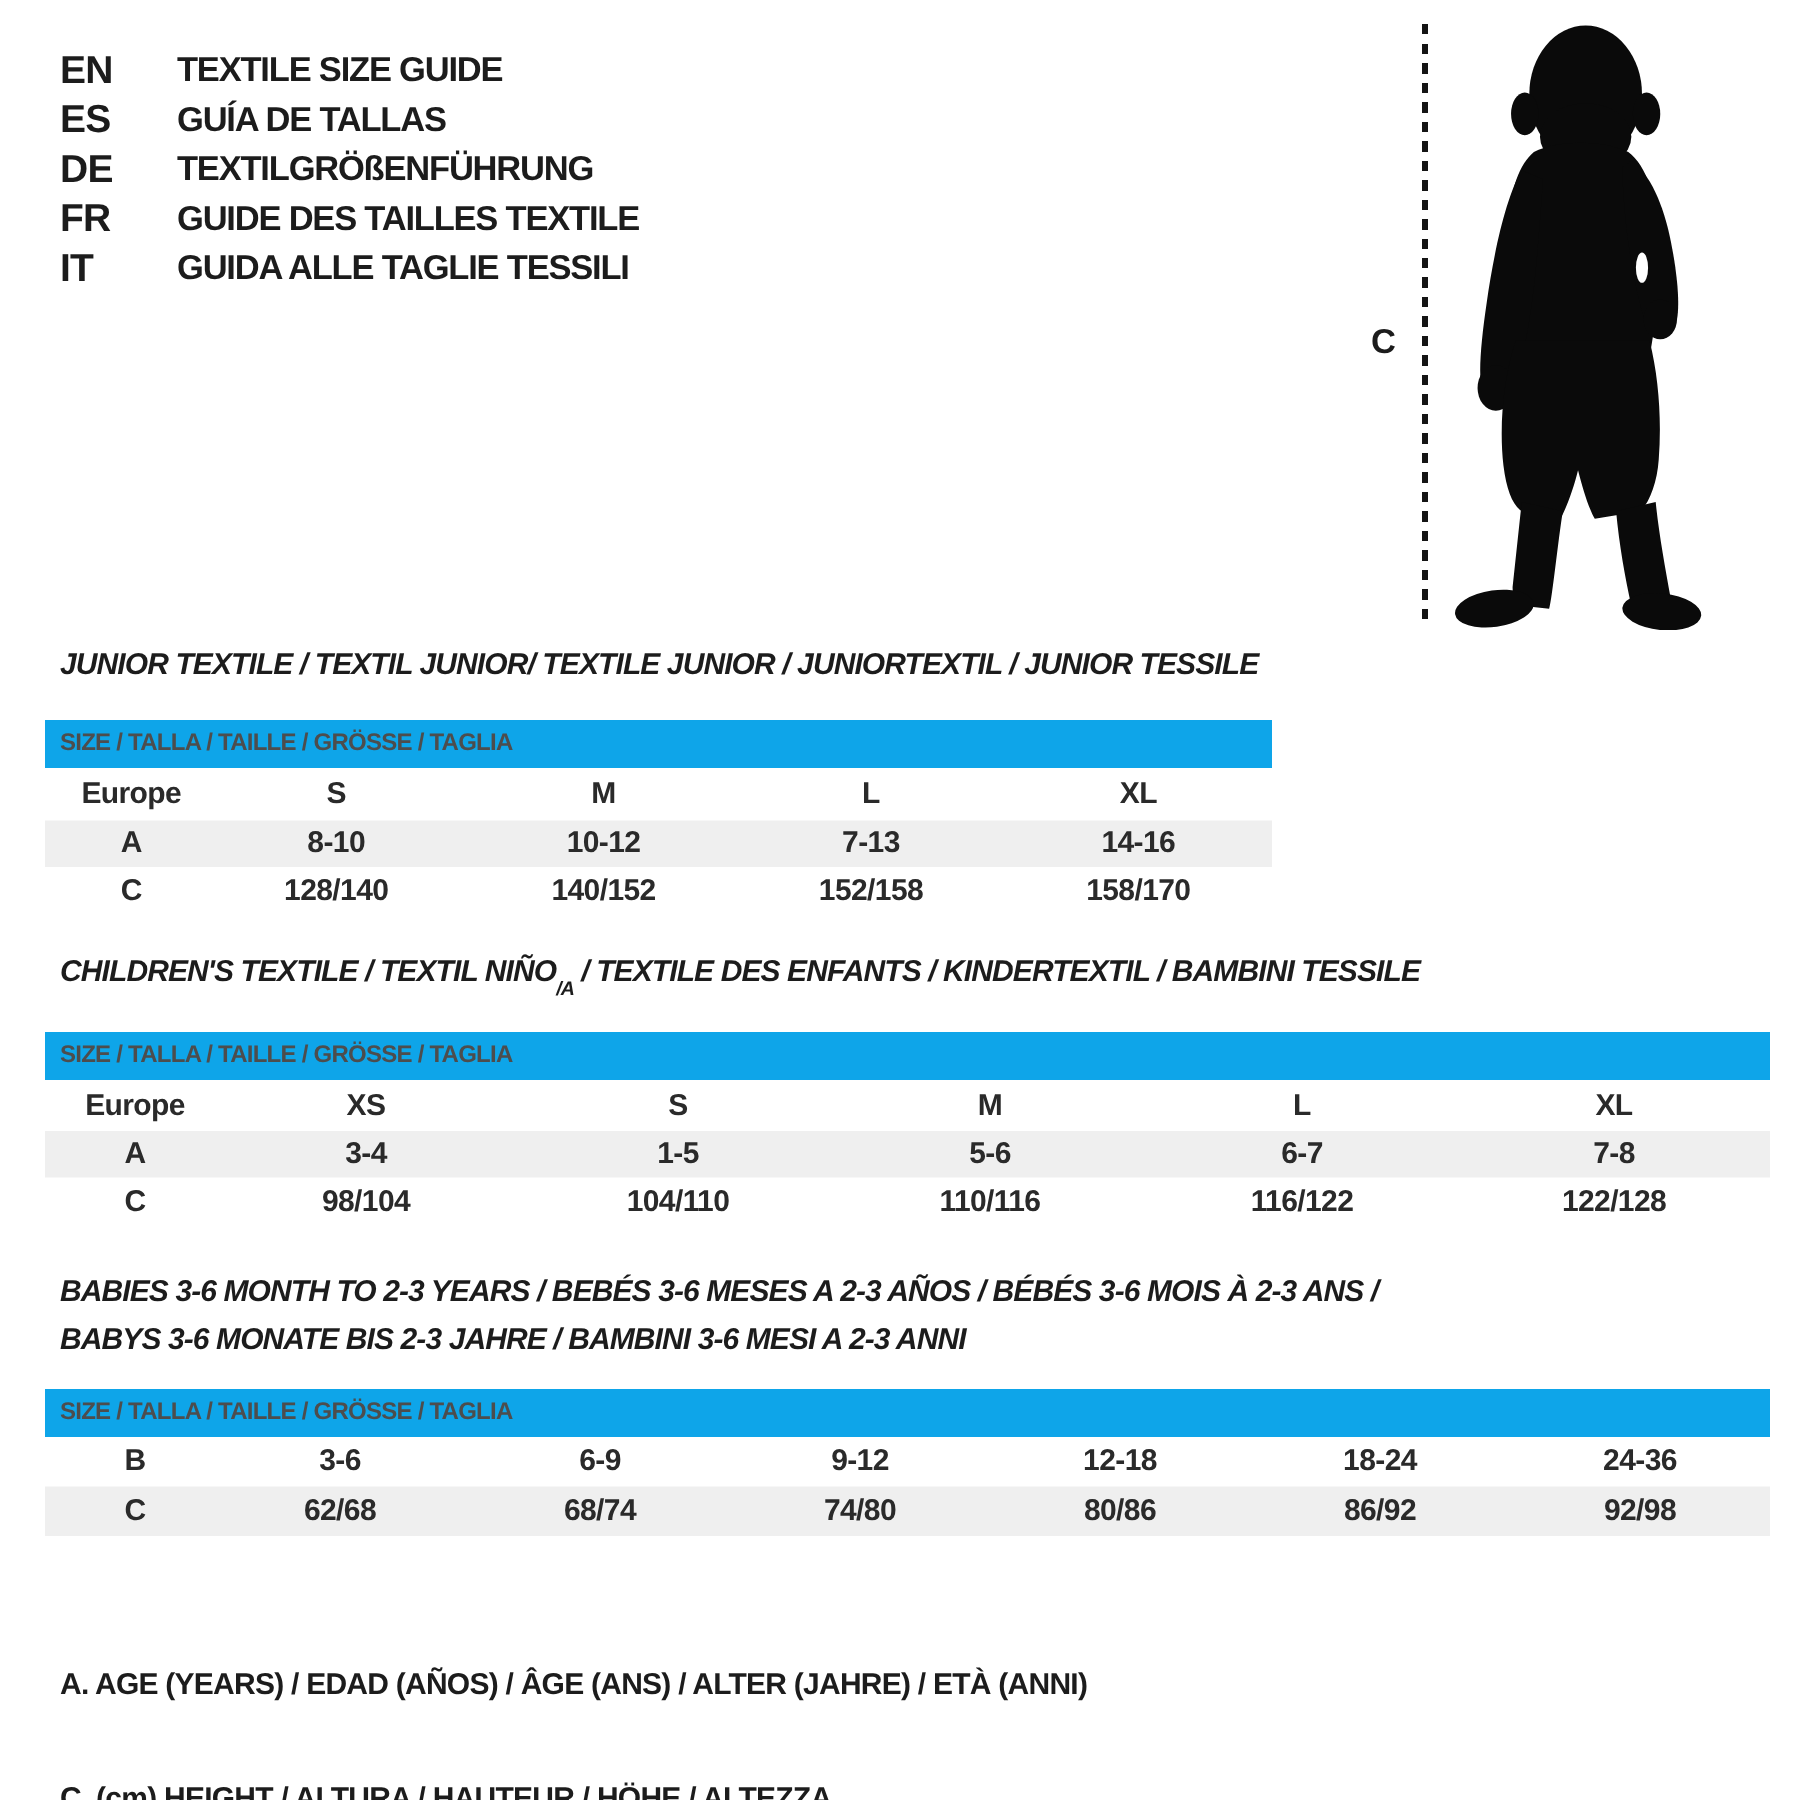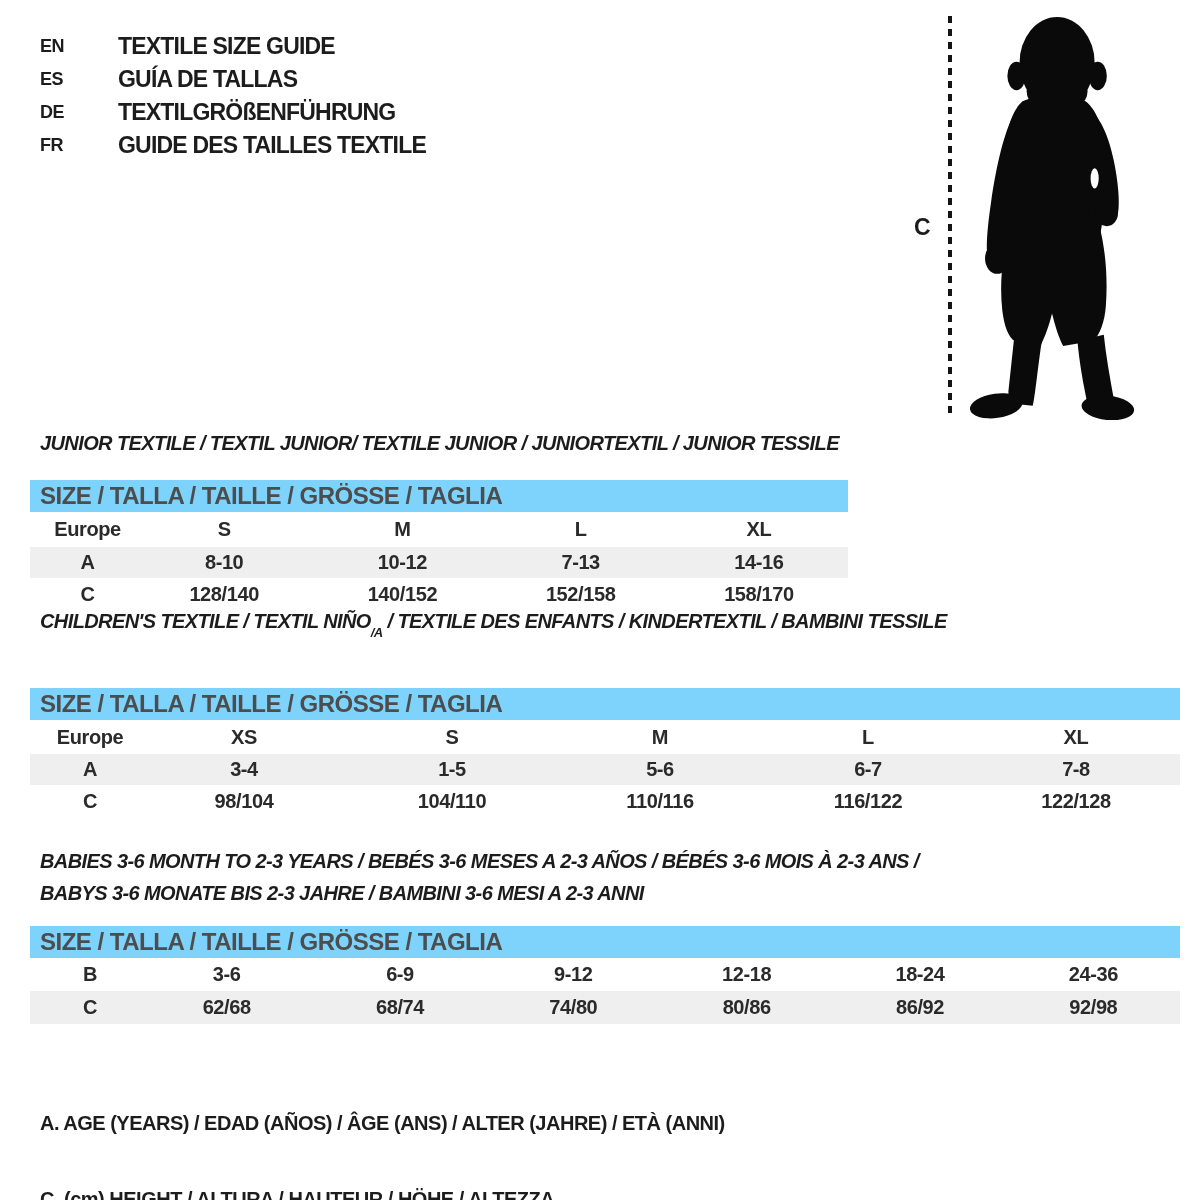--- a/index.html
+++ b/index.html
@@ -7,34 +7,34 @@
   html,body { background:#ffffff; }
   body {
     width:1200px; height:1200px; position:relative; overflow:hidden;
     font-family:"Liberation Sans","DejaVu Sans",sans-serif;
     color:#1c1c1c;
   }
   .abs { position:absolute; }
 
   
   .lang-row { display:flex; height:33px; align-items:center; }
-  .lang-code { width:78px; font-weight:700; font-size:18px; letter-spacing:-0.5px; }
+  .lang-code { width:78px; font-weight:700; font-size:26px; letter-spacing:-0.5px; }
   .lang-label { font-weight:700; font-size:23px; letter-spacing:-0.8px; white-space:nowrap; }
 
   
   .dash-line { width:4px; height:402px;
     background:repeating-linear-gradient(to bottom,#141414 0 7px,transparent 7px 13px); }
   .c-label { font-weight:700; font-size:23px; }
 
   
   .sec-title { font-weight:700; font-size:20px; letter-spacing:-0.6px; white-space:nowrap;font-style:italic; }
   .sec-title sub { font-size:13px; position:relative; top:4px; font-weight:700; }
 
   
-  .band { background:#7dd3fc; color:#4d4d4d; font-weight:700; font-size:24px;
+  .band { background:#0ea5e9; color:#4d4d4d; font-weight:700; font-size:16px;
     line-height:32px; height:32px; padding-left:10px; letter-spacing:-0.5px; }
   .trow { display:grid; align-items:center; font-weight:700; font-size:20px;
     letter-spacing:-0.4px; color:#2a2a2a; }
   .trow .lab { padding-left:10px; text-align:center; }
   .trow .val { text-align:center; }
   .g4 { grid-template-columns:105px repeat(4,1fr); }
   .g5 { grid-template-columns:110px repeat(5,1fr); }
   .g6 { grid-template-columns:110px repeat(6,1fr); }
   .shaded { background:#efefef; }
 
@@ -54,20 +54,24 @@
     <span class="lang-code">ES</span>
     <span class="lang-label">GUÍA DE TALLAS</span>
   </div>
   <div class="lang-row">
     <span class="lang-code">DE</span>
     <span class="lang-label">TEXTILGRÖßENFÜHRUNG</span>
   </div>
   <div class="lang-row">
     <span class="lang-code">FR</span>
     <span class="lang-label">GUIDE DES TAILLES TEXTILE</span>
+  </div>
+  <div class="lang-row">
+    <span class="lang-code">IT</span>
+    <span class="lang-label">GUIDA ALLE TAGLIE TESSILI</span>
   </div>
 </div>
 
 <div class="abs dash-line" style="left:948px; top:16px;"></div>
 <div class="abs c-label" style="left:914px; top:214px;">C</div>
 
 <svg class="abs" style="left:962px; top:14px;" width="176" height="406" viewBox="0 0 170 400" aria-hidden="true">
   <g fill="#0a0a0a">
 
     <ellipse cx="92" cy="48" rx="37" ry="45"></ellipse>
@@ -116,21 +120,21 @@
   </div>
   <div class="trow g4" style="height:33px;">
     <div class="lab">C</div>
     <div class="val">128/140</div>
     <div class="val">140/152</div>
     <div class="val">152/158</div>
     <div class="val">158/170</div>
   </div>
 </section>
 
-<div class="abs sec-title" style="left:40px; top:610px;"><span>CHILDREN'S TEXTILE / TEXTIL NIÑO</span><sub>/A</sub><span> / TEXTILE DES ENFANTS / KINDERTEXTIL / BAMBINI TESSILE</span></div>
+<div class="abs sec-title" style="left:40px; top:637px;"><span>CHILDREN'S TEXTILE / TEXTIL NIÑO</span><sub>/A</sub><span> / TEXTILE DES ENFANTS / KINDERTEXTIL / BAMBINI TESSILE</span></div>
 
 <section class="abs" style="left:30px; top:688px; width:1150px;">
   <div class="band">SIZE / TALLA / TAILLE / GRÖSSE / TAGLIA</div>
   <div class="trow g5" style="height:34px;">
     <div class="lab">Europe</div>
     <div class="val">XS</div>
     <div class="val">S</div>
     <div class="val">M</div>
     <div class="val">L</div>
     <div class="val">XL</div>

